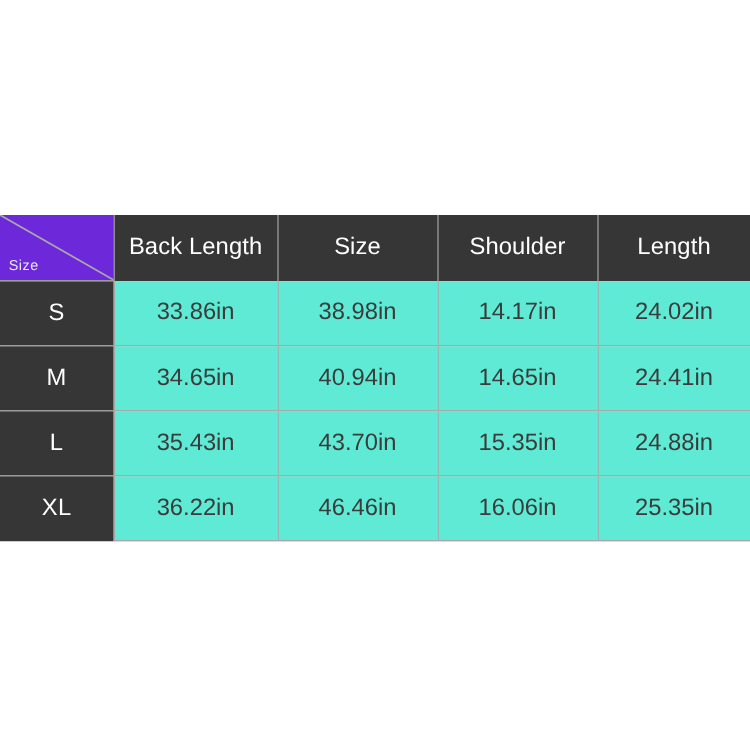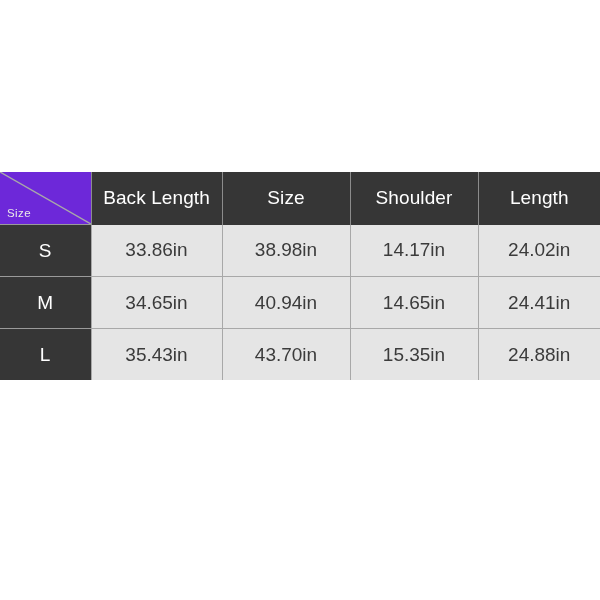--- a/index.html
+++ b/index.html
@@ -85,21 +85,21 @@
     background: #363636;
     color: #ffffff;
     height: 51px;
     font-size: 19px;
     border-top: 1px solid #9a9a9a;
     letter-spacing: 0.3px;
   }
 
   
   .data-cell {
-    background: #e5e5e5;
+    background: #5eead4;
     color: #3b3b3b;
     height: 51px;
     font-size: 19px;
     border-top: 1px solid #a8a8a8;
     border-left: 1px solid #a8a8a8;
   }
   tr.row-first .data-cell {
     border-top: none;
   }
   tr.row-last .data-cell {
@@ -147,15 +147,22 @@
         <td class="data-cell">14.65in</td>
         <td class="data-cell">24.41in</td>
       </tr>
       <tr>
         <td class="size-cell">L</td>
         <td class="data-cell">35.43in</td>
         <td class="data-cell">43.70in</td>
         <td class="data-cell">15.35in</td>
         <td class="data-cell">24.88in</td>
       </tr>
+      <tr class="row-last">
+        <td class="size-cell">XL</td>
+        <td class="data-cell">36.22in</td>
+        <td class="data-cell">46.46in</td>
+        <td class="data-cell">16.06in</td>
+        <td class="data-cell">25.35in</td>
+      </tr>
     </tbody>
   </table>
 </div>
 
 </body></html>

